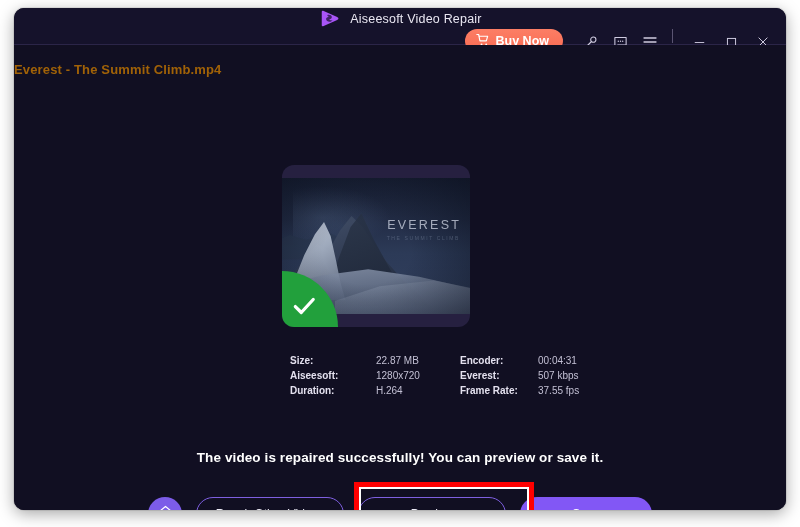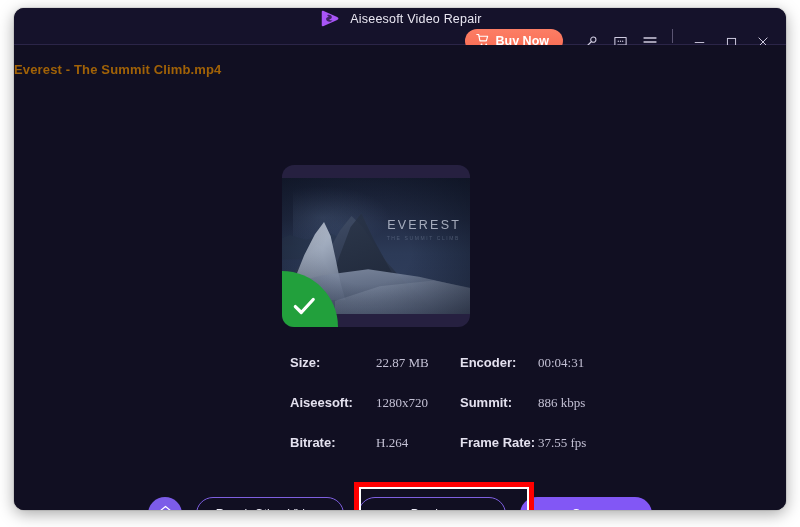--- a/index.html
+++ b/index.html
@@ -212,32 +212,31 @@
   }
 
   
   #meta-grid {
     position: absolute;
     left: 276px;
     top: 310px;
     width: 300px;
     display: grid;
     grid-template-columns: 86px 84px 78px auto;
-    row-gap: 24px;
-    font-size: 13px;
+    row-gap: 4px;
+    font-size: 10px;
   }
   .meta-label {
     color: #e4e1ef;
     font-weight: bold;
     white-space: nowrap;
   }
   .meta-value {
     color: #c3c0d4;
     white-space: nowrap;
-    font-family: Liberation Serif, serif;
   }
 
   
   #status-text {
     position: absolute;
     left: 0; right: 0;
     top: 405px;
     text-align: center;
     color: #ffffff;
     font-size: 13.5px;
@@ -421,29 +420,30 @@
     </div>
 
     <div id="meta-grid">
       <div class="meta-label">Size:</div>
       <div class="meta-value">22.87 MB</div>
       <div class="meta-label">Encoder:</div>
       <div class="meta-value">00:04:31</div>
 
       <div class="meta-label">Aiseesoft:</div>
       <div class="meta-value">1280x720</div>
-      <div class="meta-label">Summit:</div>
-      <div class="meta-value">886 kbps</div>
-
-      <div class="meta-label">Bitrate:</div>
+      <div class="meta-label">Everest:</div>
+      <div class="meta-value">507 kbps</div>
+
+      <div class="meta-label">Duration:</div>
       <div class="meta-value">H.264</div>
       <div class="meta-label">Frame Rate:</div>
       <div class="meta-value">37.55 fps</div>
     </div>
 
+    <div id="status-text">The video is repaired successfully! You can preview or save it.</div>
 
     <div id="action-row">
       <div id="home-button">
         <span>
           <svg width="17" height="17" viewBox="0 0 24 24" fill="none" stroke="#ffffff" stroke-width="1.7" stroke-linecap="round" stroke-linejoin="round">
             <path d="M3.5 10.5 12 3.5l8.5 7v9h-17z"></path>
             <path d="M9.5 20.5v-5h5v5"></path>
           </svg>
         </span>
       </div>

